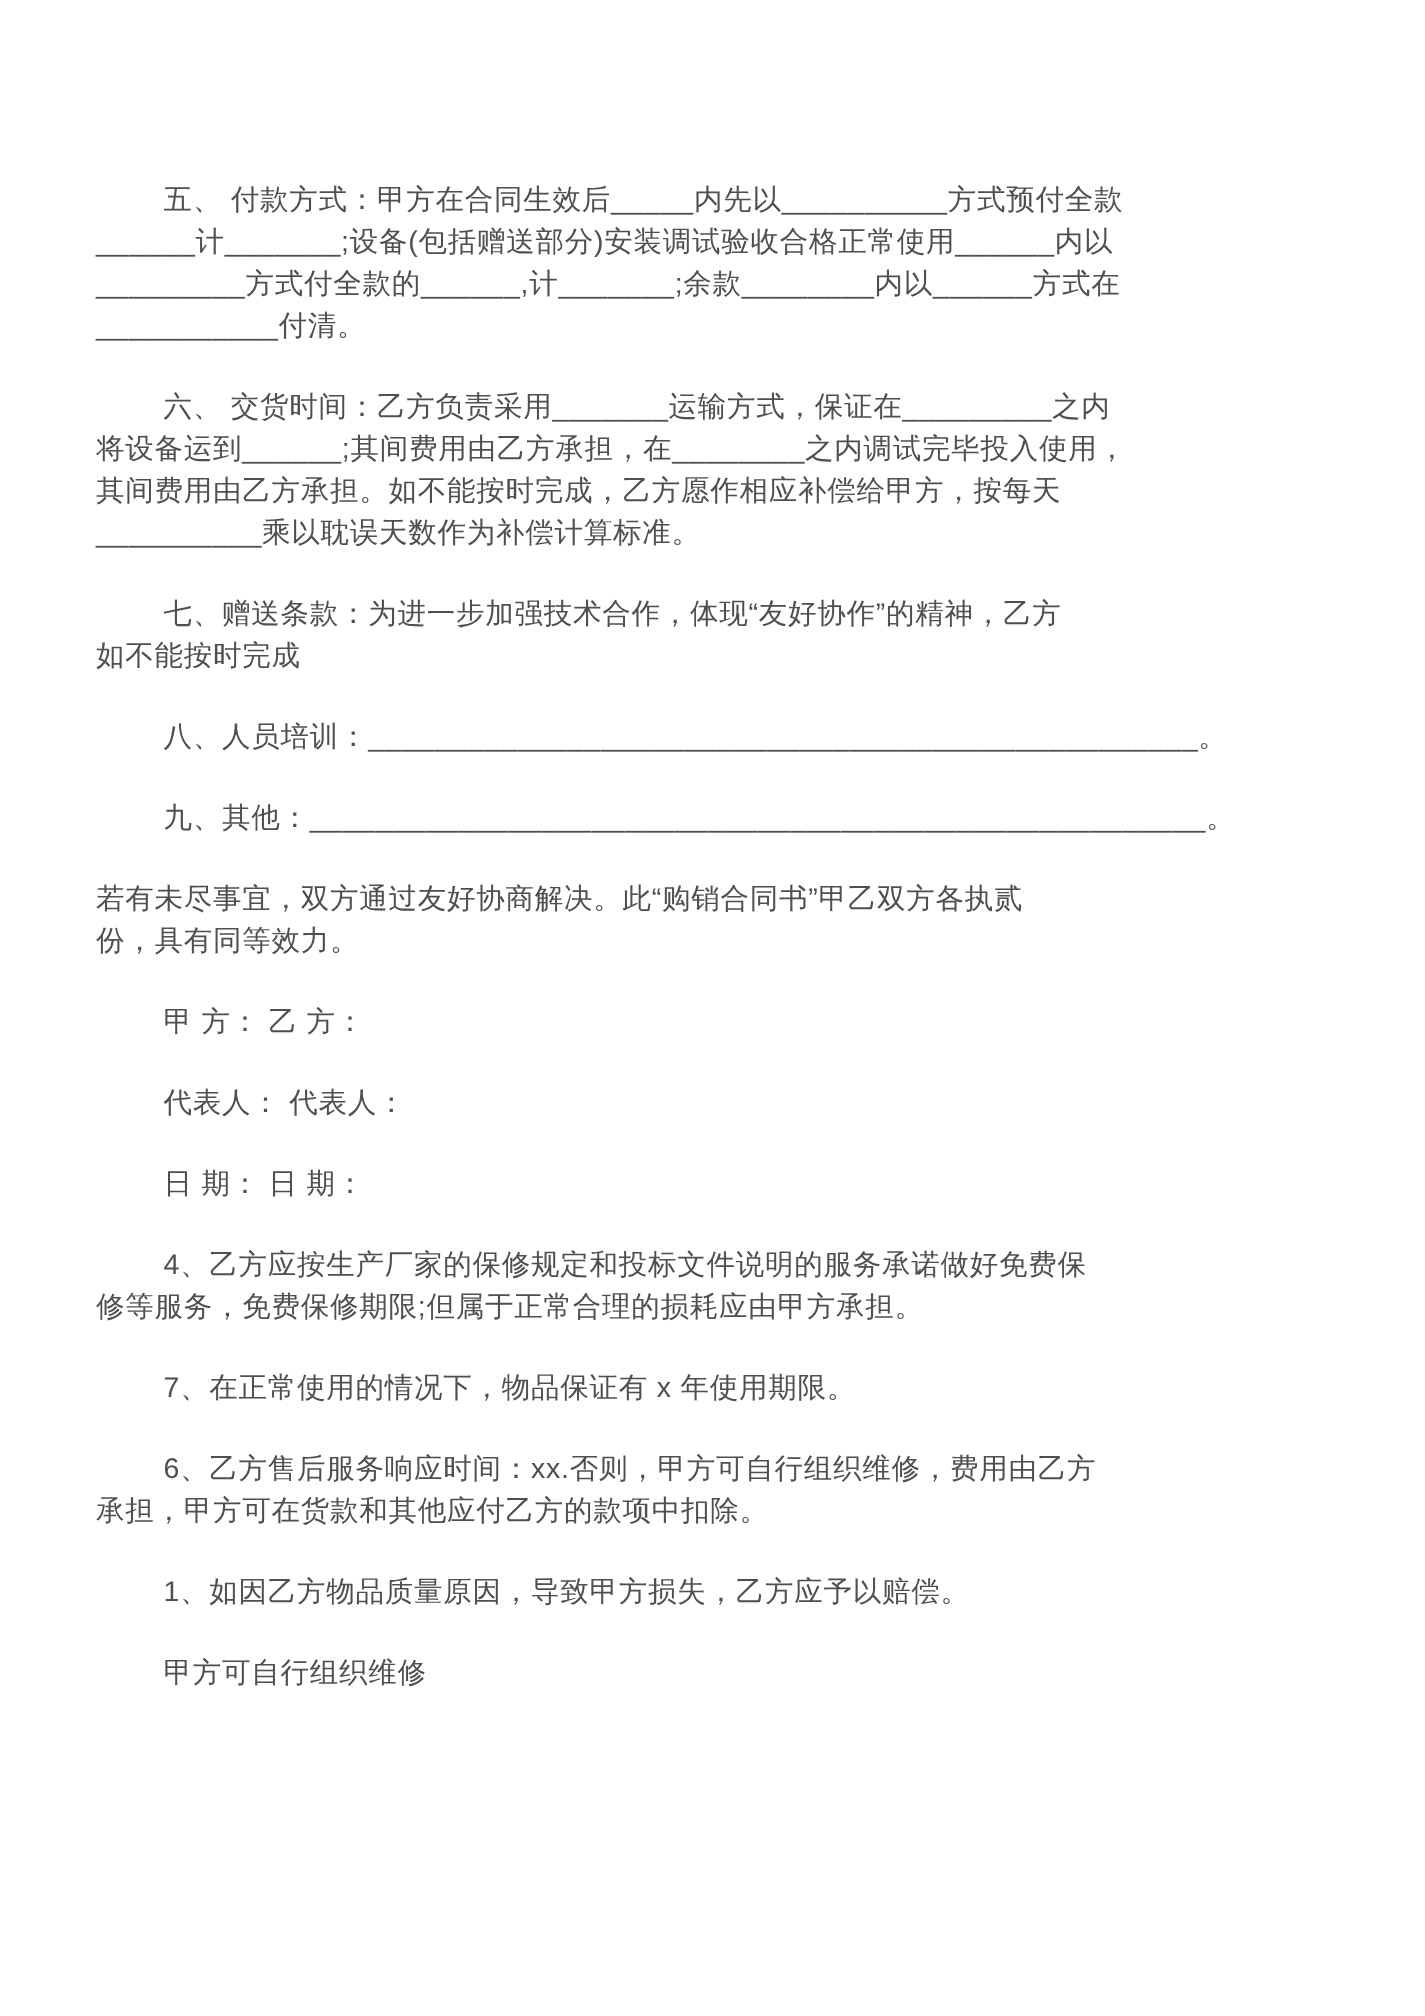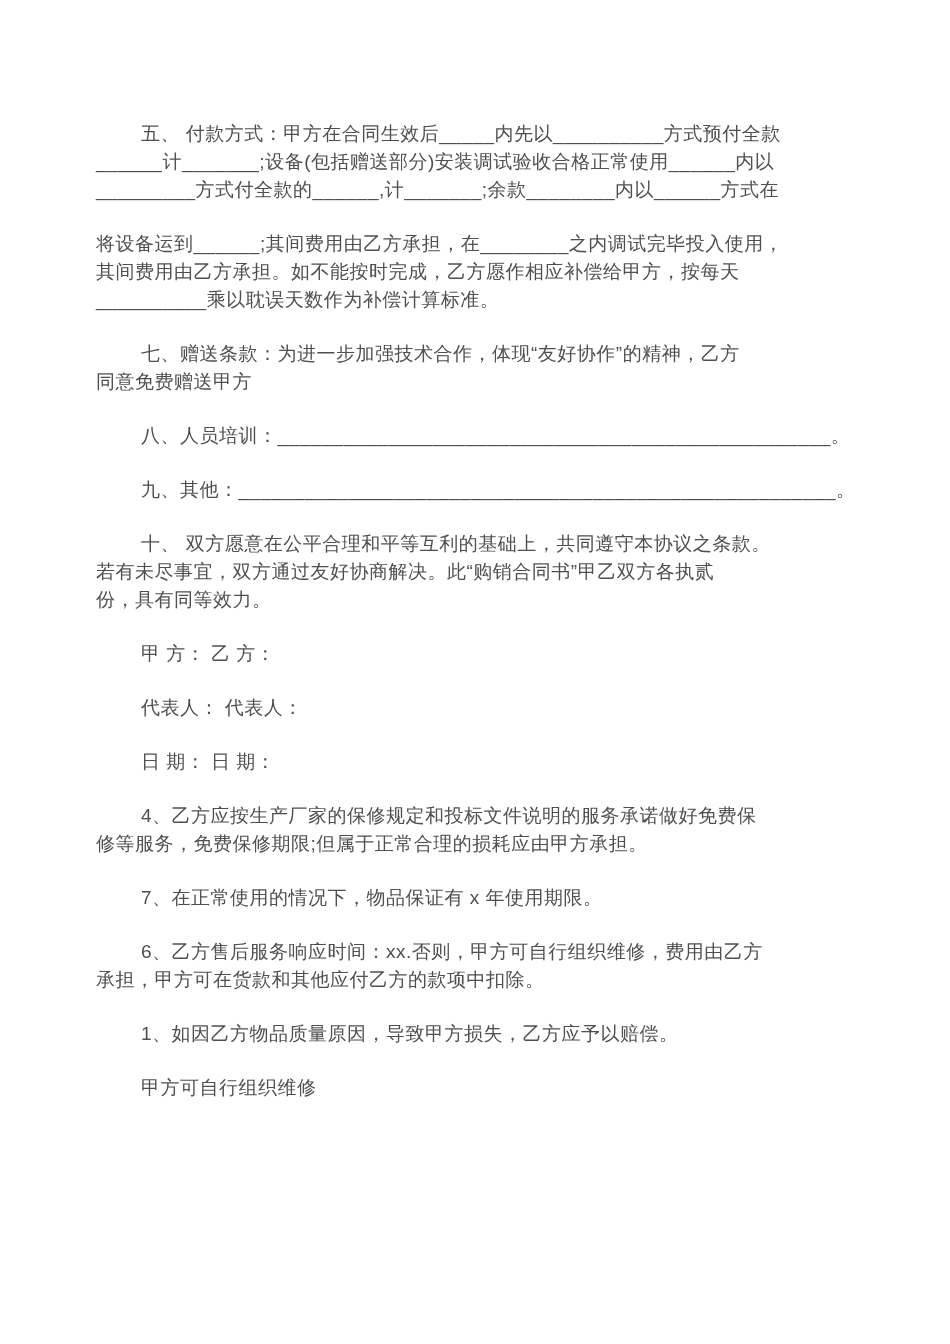--- a/index.html
+++ b/index.html
@@ -10,21 +10,21 @@
   body {
     width: 950px;
     height: 1344px;
     overflow: hidden;
     font-family: "Liberation Sans", "DejaVu Sans", sans-serif;
   }
   .doc-page {
     box-sizing: border-box;
     width: 950px;
     height: 1344px;
-    padding: 120px 130px 40px 96px;
+    padding: 120px 130px 40px 64px;
     background: #ffffff;
   }
   .doc-body {
     width: 680px;
     color: #4f4f4f;
     font-size: 19px;
     line-height: 28px;
     font-weight: 400;
     letter-spacing: 0.5px;
   }
@@ -44,43 +44,44 @@
 </head>
 <body>
 
 <div class="doc-page">
   <div class="doc-body">
 
     <div class="para">
       <div class="line indent">五、 付款方式：甲方在合同生效后_____内先以__________方式预付全款</div>
       <div class="line">______计_______;设备(包括赠送部分)安装调试验收合格正常使用______内以</div>
       <div class="line">_________方式付全款的______,计_______;余款________内以______方式在</div>
+      <div class="line">___________付清。</div>
     </div>
 
     <div class="para">
+      <div class="line indent">六、 交货时间：乙方负责采用_______运输方式，保证在_________之内</div>
       <div class="line">将设备运到______;其间费用由乙方承担，在________之内调试完毕投入使用，</div>
       <div class="line">其间费用由乙方承担。如不能按时完成，乙方愿作相应补偿给甲方，按每天</div>
       <div class="line">__________乘以耽误天数作为补偿计算标准。</div>
     </div>
 
     <div class="para">
       <div class="line indent">七、赠送条款：为进一步加强技术合作，体现“友好协作”的精神，乙方</div>
-      <div class="line">同意免费赠送甲方</div>
+      <div class="line">如不能按时完成</div>
     </div>
 
     <div class="para">
       <div class="line indent">八、人员培训：__________________________________________________。</div>
     </div>
 
     <div class="para">
       <div class="line indent">九、其他：______________________________________________________。</div>
     </div>
 
     <div class="para">
-      <div class="line indent">十、 双方愿意在公平合理和平等互利的基础上，共同遵守本协议之条款。</div>
       <div class="line">若有未尽事宜，双方通过友好协商解决。此“购销合同书”甲乙双方各执贰</div>
       <div class="line">份，具有同等效力。</div>
     </div>
 
     <div class="para">
       <div class="line indent">甲 方： 乙 方：</div>
     </div>
 
     <div class="para">
       <div class="line indent">代表人： 代表人：</div>

